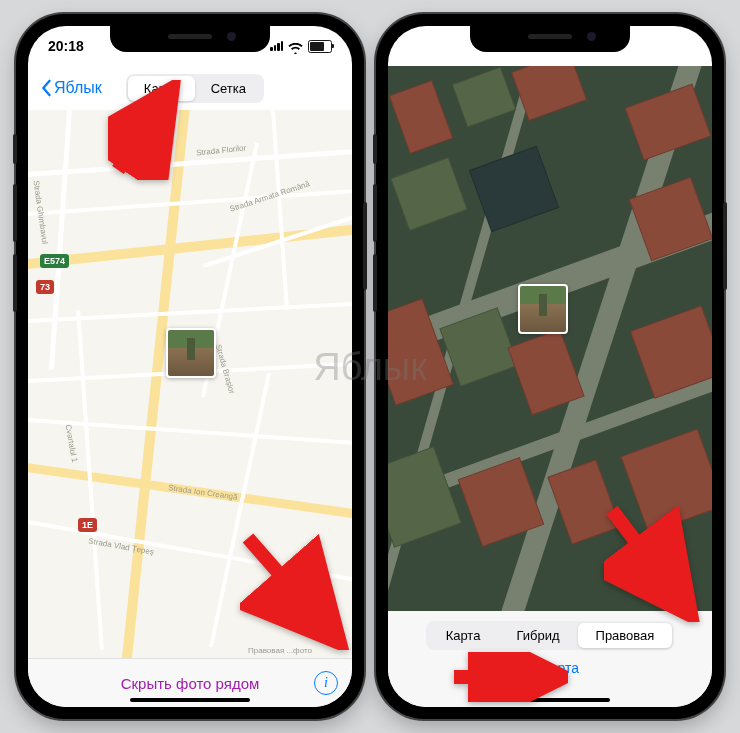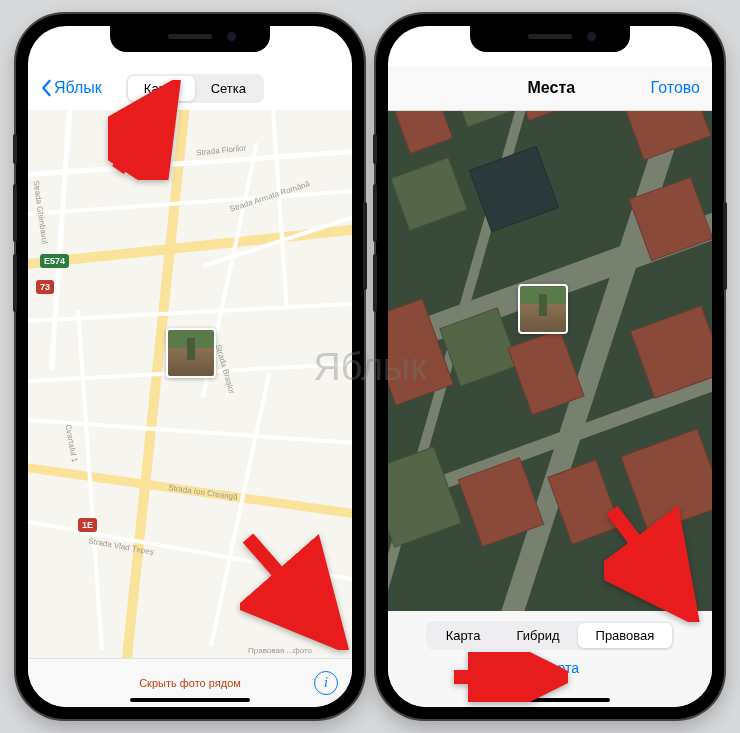--- a/index.html
+++ b/index.html
@@ -44,21 +44,21 @@
 .road{position:absolute;background:#fff}
 .road.main{background:#fbe29b}
 .road-label{position:absolute;font-size:8px;color:#9a9a8a;white-space:nowrap}
 .shield{position:absolute;padding:2px 4px;font-size:9px;color:#fff;border-radius:3px;font-weight:600}
 .shield.green{background:#2a7d3e}
 .shield.red{background:#c23a2e}
 .thumb{position:absolute;width:46px;height:46px;border:2px solid #fff;border-radius:4px;box-shadow:0 1px 4px rgba(0,0,0,.3);background:linear-gradient(#5a7a4a 0%,#5a7a4a 40%,#8a7050 40%,#6b5840 100%)}
 .thumb .tower{position:absolute;left:50%;top:8px;transform:translateX(-50%);width:8px;height:22px;background:#4a5a3a}
 .attr{position:absolute;bottom:4px;right:40px;font-size:8px;color:#999}
 .bottom-bar{position:absolute;bottom:0;left:0;right:0;height:48px;background:#f8f8f9;border-top:1px solid #e0e0e0;display:flex;align-items:center;justify-content:center;z-index:30}
-.hide-link{color:#c2410c;font-size:11px}
+.hide-link{color:#a21caf;font-size:15px}
 .info-btn{position:absolute;right:14px;width:22px;height:22px;border:1.5px solid #007aff;border-radius:50%;display:flex;align-items:center;justify-content:center;color:#007aff;font-family:Georgia,serif;font-style:italic;font-size:14px}
 .home-ind{position:absolute;bottom:5px;left:50%;transform:translateX(-50%);width:120px;height:4px;background:#000;border-radius:3px;z-index:60}
 .sat-area{position:absolute;top:40px;left:0;right:0;bottom:96px;overflow:hidden}
 .sat-bg{width:100%;height:100%;background:#3a4a3a;position:relative}
 .sat-road{position:absolute;background:#788070}
 .block{position:absolute;background:#6a5548;border:1px solid rgba(0,0,0,.2)}
 .roof-r{background:#8a4a3a}
 .roof-g{background:#556648}
 .bottom-sheet{position:absolute;bottom:0;left:0;right:0;height:96px;background:#f7f7f8;z-index:30;display:flex;flex-direction:column;align-items:center;padding-top:10px;box-sizing:border-box}
 .seg2{display:flex;background:#eeeef0;border-radius:8px;padding:2px;margin-bottom:10px}
@@ -76,20 +76,37 @@
 <div class="phone left">
   <div class="side-btn btn-l1"></div>
   <div class="side-btn btn-l2"></div>
   <div class="side-btn btn-l3"></div>
   <div class="side-btn btn-r"></div>
   <div class="screen">
     <div class="notch">
         <div class="speaker"></div>
         <div class="cam"></div>
       </div>
+    <div class="status dark">
+      <span>20:18</span>
+      <div class="right-icons">
+        <div class="sig">
+            <span></span>
+            <span></span>
+            <span></span>
+            <span></span>
+          </div>
+        <div class="wifi"><svg viewBox="0 0 15 11">
+              <path d="M7.5 9.5a1.2 1.2 0 100 2.4 1.2 1.2 0 000-2.4zm-3.2-2.6a4.7 4.7 0 016.4 0l1.3-1.4a6.6 6.6 0 00-9 0zm-2.7-2.8a8.5 8.5 0 0111.8 0L14.7 2.7a10.4 10.4 0 00-14.4 0z" fill="currentColor"></path>
+            </svg></div>
+        <div class="batt">
+            <div class="fill"></div>
+          </div>
+      </div>
+    </div>
     <div class="nav">
       <div class="back">
         <svg viewBox="0 0 12 20">
             <path d="M10 2L3 10l7 8" stroke="#007aff" stroke-width="2.5" fill="none" stroke-linecap="round" stroke-linejoin="round"></path>
           </svg>
         <span>Яблык</span>
       </div>
       <div class="seg">
         <div class="seg-item active">Карта</div>
         <div class="seg-item">Сетка</div>
@@ -161,25 +178,20 @@
             <span></span>
             <span></span>
           </div>
         <div class="wifi"><svg viewBox="0 0 15 11">
               <path d="M7.5 9.5a1.2 1.2 0 100 2.4 1.2 1.2 0 000-2.4zm-3.2-2.6a4.7 4.7 0 016.4 0l1.3-1.4a6.6 6.6 0 00-9 0zm-2.7-2.8a8.5 8.5 0 0111.8 0L14.7 2.7a10.4 10.4 0 00-14.4 0z" fill="currentColor"></path>
             </svg></div>
         <div class="batt">
             <div class="fill"></div>
           </div>
       </div>
-    </div>
-    <div class="nav dark">
-      <div style="width:52px"></div>
-      <span class="title">Места</span>
-      <span class="done">Готово</span>
     </div>
     <div class="sat-area">
       <div class="sat-bg">
 
         <div class="sat-road" style="left:-40px;top:200px;width:440px;height:26px;transform:rotate(-20deg)"></div>
         <div class="sat-road" style="left:200px;top:-40px;width:22px;height:640px;transform:rotate(18deg)"></div>
         <div class="sat-road" style="left:-30px;top:360px;width:440px;height:14px;transform:rotate(-20deg)"></div>
         <div class="sat-road" style="left:60px;top:-40px;width:10px;height:640px;transform:rotate(16deg)"></div>
 
         <div class="block roof-r" style="left:10px;top:20px;width:44px;height:60px;transform:rotate(-20deg)"></div>

